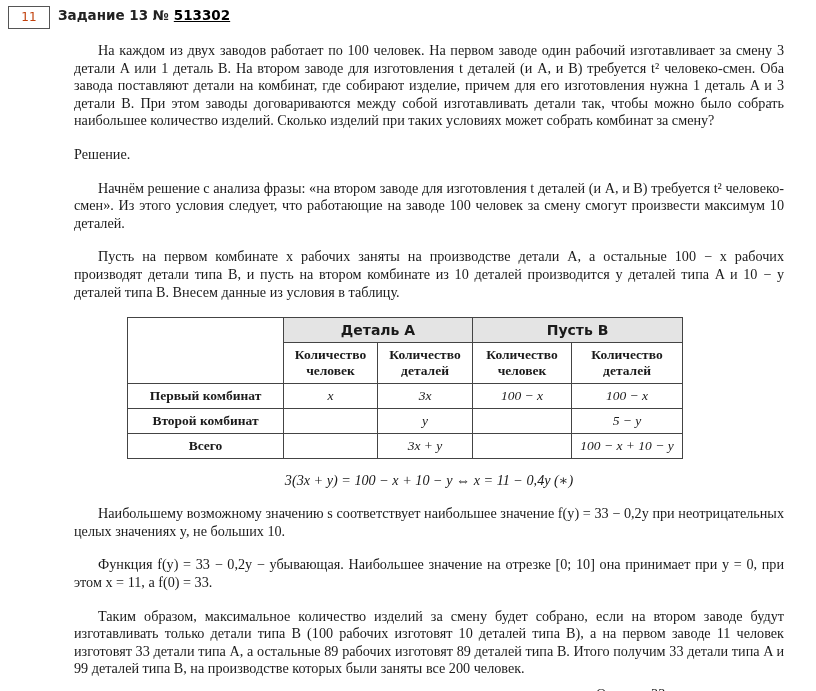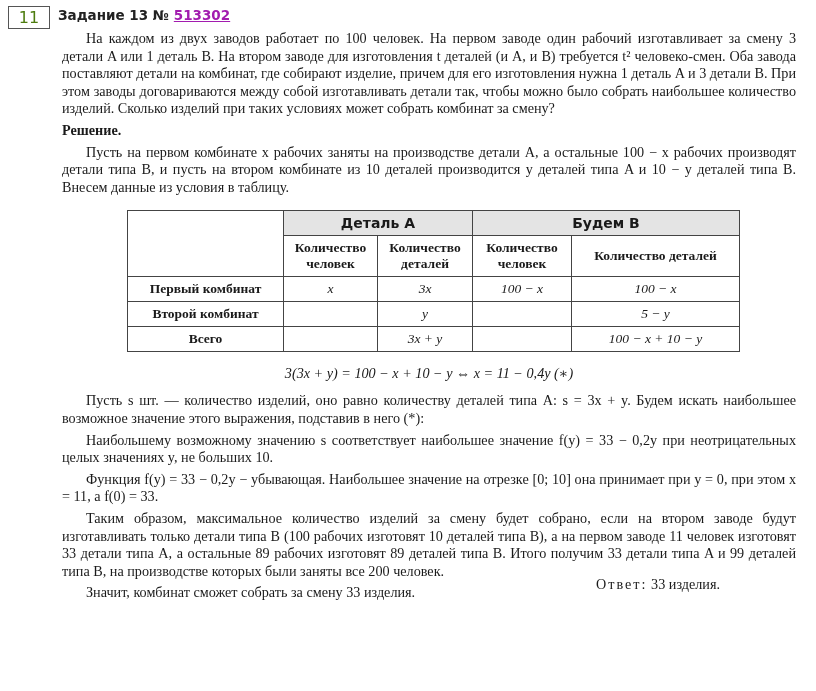--- a/index.html
+++ b/index.html
@@ -1,54 +1,55 @@
 <!DOCTYPE html>
 <html><head>
 <meta charset="utf-8">
 <style>
   html, body { margin:0; padding:0; background:#ffffff; }
   body { width:816px; height:691px; overflow:hidden; position:relative; color:#1a1a1a;
          font-family:"Liberation Serif","DejaVu Serif",serif; font-size:14.2px; }
   .numbox { position:absolute; left:8px; top:6px; width:40px; height:21px; border:1px solid #555;
-            font-family:"DejaVu Sans",sans-serif; font-size:16px; text-align:center; line-height:21px; color:#4d7c0f; }
+            font-family:"DejaVu Sans",sans-serif; font-size:12px; text-align:center; line-height:21px; color:#c2410c; }
   .task-head { position:absolute; left:58px; top:7px; font-family:"DejaVu Sans",sans-serif; font-weight:bold; font-size:13.5px; color:#222; }
-  .task-head a { color:#a21caf; text-decoration:underline;margin-top:32px; }
+  .task-head a { color:#000000; text-decoration:underline;margin-top:32px; }
   .content { position:absolute; left:58px; top:26px; width:742px; }
-  p { margin:4px; line-height:17.6px; text-align:justify; }
+  p { margin:16px; line-height:17.6px; text-align:justify; }
   .ind { text-indent:24px; }
   i, .m { font-style:italic; }
-  .sol { font-weight:bold; margin-top:4px; margin-bottom:1px; }
-  table { border-collapse:collapse; margin:14px auto 12px auto; margin-left:69px; width:613px; }
+  .sol { font-weight:normal; margin-top:4px; margin-bottom:1px; }
+  table { border-collapse:collapse; margin:14px auto 12px auto; margin-left:69px; width:556px; }
   td, th { border:1px solid #444; text-align:center; padding:0; font-size:13.5px; }
   .gh { background:#e4e4e4; font-family:"DejaVu Sans",sans-serif; font-weight:bold; font-size:14px; height:24px; }
   .sh { font-weight:bold; height:40px; line-height:16px; font-size:13.5px; }
   .rh { font-weight:bold; height:24px; }
   .fm { text-align:center; margin:10px 0 10px 0; line-height:18px; }
   .ans { letter-spacing:2px;text-align:right; }
 </style>
 </head>
 <body>
 
 <div class="numbox">11</div>
 <div class="task-head">
   <span>Задание 13 №</span>
   <a>513302</a>
 </div>
 
 <div class="content">
   <p class="ind">На каждом из двух заводов работает по 100 человек. На первом заводе один рабочий изготавливает за смену 3 детали A или 1 деталь B. На втором заводе для изготовления t деталей (и A, и B) требуется t² человеко-смен. Оба завода поставляют детали на комбинат, где собирают изделие, причем для его изготовления нужна 1 деталь A и 3 детали B. При этом заводы договариваются между собой изготавливать детали так, чтобы можно было собрать наибольшее количество изделий. Сколько изделий при таких условиях может собрать комбинат за смену?</p>
   <p class="sol">Решение.</p>
+  <p class="ind">Начнём решение с анализа фразы: «на втором заводе для изготовления t деталей (и A, и B) требуется t² человеко-смен». Из этого условия следует, что работающие на заводе 100 человек за смену смогут произвести максимум 10 деталей.</p>
   <p class="ind">Пусть на первом комбинате x рабочих заняты на производстве детали A, а остальные 100 − x рабочих производят детали типа B, и пусть на втором комбинате из 10 деталей производится y деталей типа A и 10 − y деталей типа B. Внесем данные из условия в таблицу.</p>
 
   <table>
     <tbody>
         <tr>
       <td rowspan="2" style="width:155px;"></td>
       <td colspan="2" class="gh">Деталь A</td>
-      <td colspan="2" class="gh">Будем B</td>
+      <td colspan="2" class="gh">Пусть B</td>
     </tr>
     <tr>
       <td class="sh" style="width:93px;">Количество человек</td>
       <td class="sh" style="width:94px;">Количество деталей</td>
       <td class="sh" style="width:98px;">Количество человек</td>
       <td class="sh">Количество деталей</td>
     </tr>
     <tr>
       <td class="rh">Первый комбинат</td>
       <td class="m">x</td>
@@ -67,21 +68,20 @@
       <td class="rh">Всего</td>
       <td class="m"></td>
       <td class="m">3x + y</td>
       <td class="m"></td>
       <td class="m">100 − x + 10 − y</td>
     </tr>
   </tbody>
     </table>
 
   <p class="fm m">3(3x + y) = 100 − x + 10 − y ⇔ x = 11 − 0,4y   (∗)</p>
-  <p class="ind">Пусть s шт. — количество изделий, оно равно количеству деталей типа A: s = 3x + y. Будем искать наибольшее возможное значение этого выражения, подставив в него (*):</p>
   <p class="ind">Наибольшему возможному значению s соответствует наибольшее значение f(y) = 33 − 0,2y при неотрицательных целых значениях y, не больших 10.</p>
   <p class="ind">Функция f(y) = 33 − 0,2y − убывающая. Наибольшее значение на отрезке [0; 10] она принимает при y = 0, при этом x = 11, а f(0) = 33.</p>
   <p class="ind">Таким образом, максимальное количество изделий за смену будет собрано, если на втором заводе будут изготавливать только детали типа B (100 рабочих изготовят 10 деталей типа B), а на первом заводе 11 человек изготовят 33 детали типа A, а остальные 89 рабочих изготовят 89 деталей типа B. Итого получим 33 детали типа A и 99 деталей типа B, на производстве которых были заняты все 200 человек.</p>
   <div style="position:relative;">
     <p class="ind">Значит, комбинат сможет собрать за смену 33 изделия.</p>
     <div style="position:absolute; left:538px; top:-8px;">
       <span class="ans">Ответ:</span>
       <span>33 изделия.</span>
     </div>
   </div>

